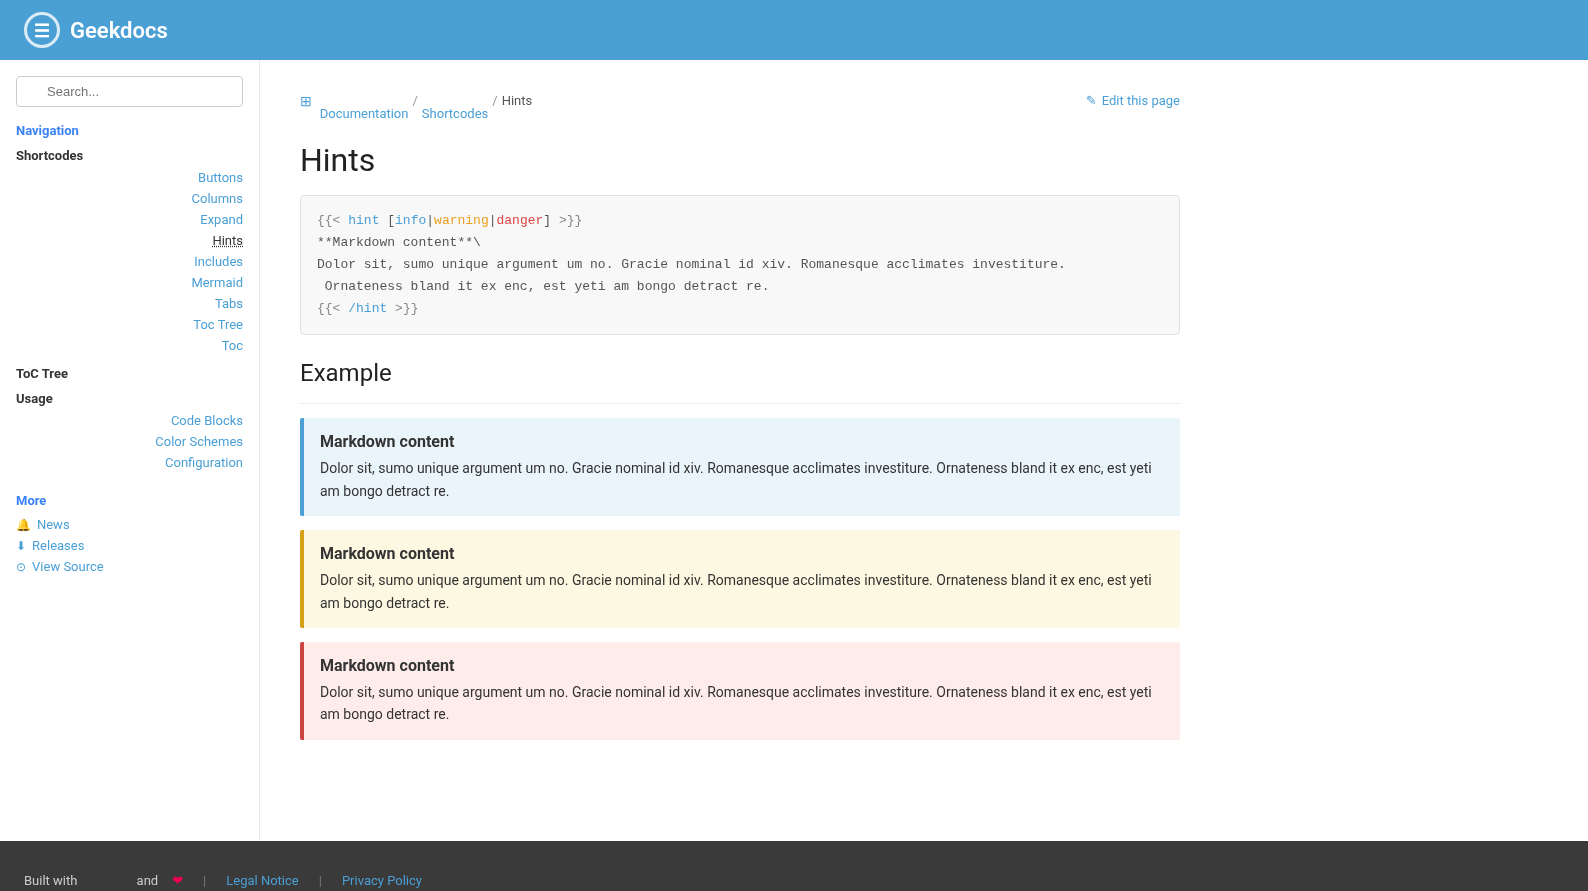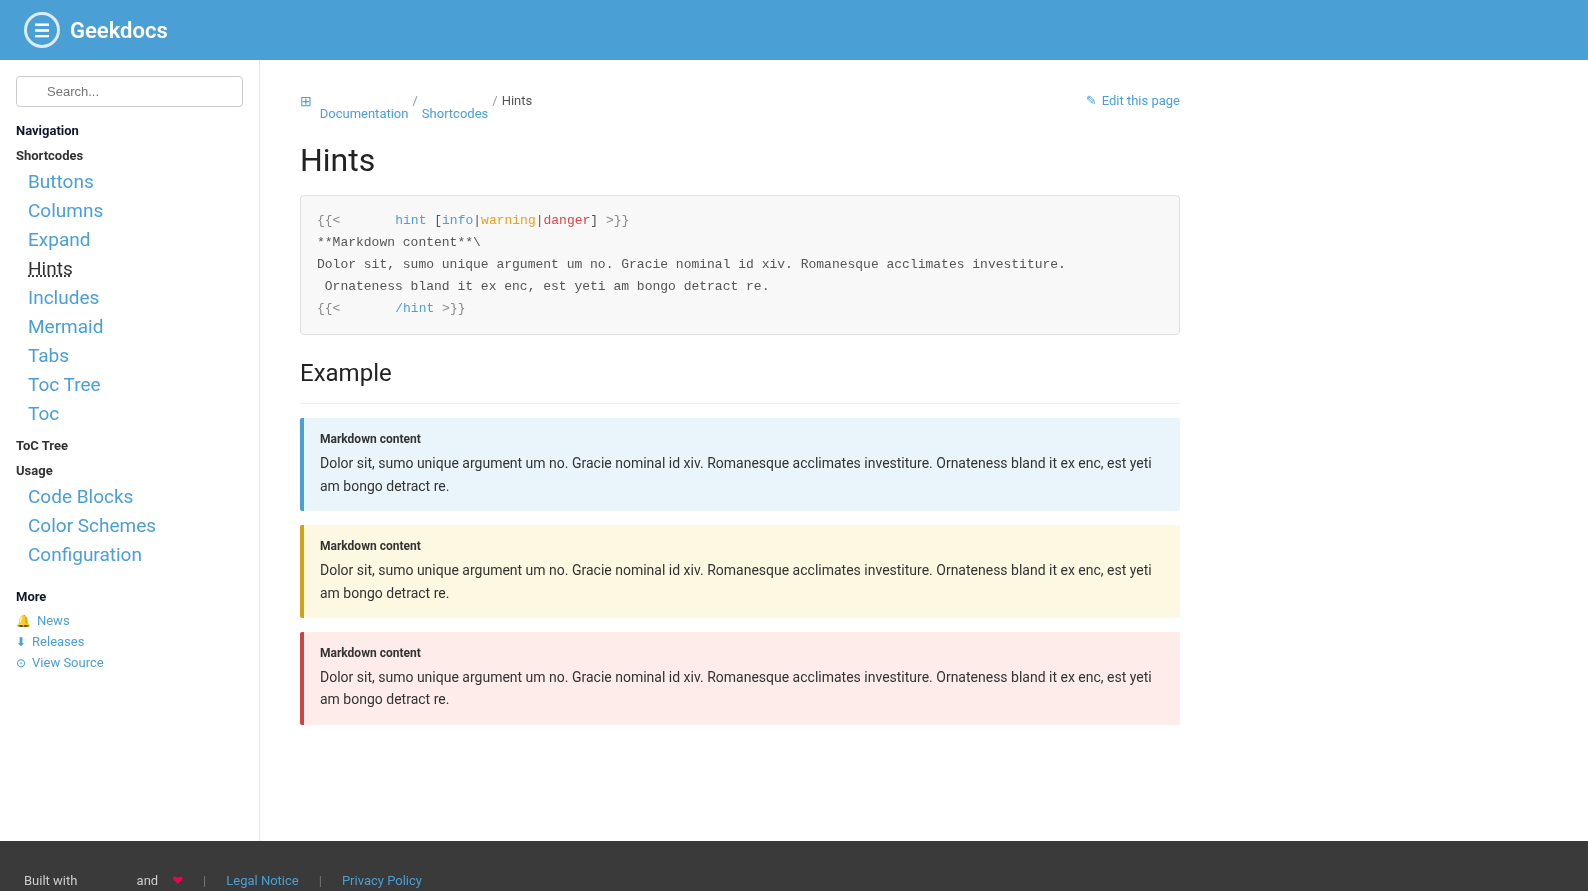--- a/index.html
+++ b/index.html
@@ -68,37 +68,38 @@
       top: 50%;
       transform: translateY(-50%);
       color: #999;
       font-size: 13px;
       pointer-events: none;
     }
 
     .nav-section-title {
       font-size: 13px;
       font-weight: 700;
-      color: #0f172a;
+      color: #3b82f6;
       margin: 14px 0 6px 0;
       text-transform: none;
     }
     .nav-group-title {
       font-size: 13px;
       font-weight: 700;
       color: #333;
       margin: 10px 0 4px 0;
     }
     .nav-item {
       display: block;
       padding: 3px 0 3px 12px;
-      font-size: 19px;
+      font-size: 13px;
       color: #4a9fd5;
       text-decoration: none;
       cursor: pointer;
+      text-align: right;
     }
     .nav-item.active {
       color: #333;
       text-decoration: underline;
       text-decoration-style: dotted;
     }
     .nav-item.active { color: #333; font-weight: normal; }
 
     .more-item {
       display: flex;
@@ -187,21 +188,21 @@
       padding: 14px 16px;
       font-family: 'Courier New', Courier, monospace;
       font-size: 13px;
       line-height: 1.7;
       color: #555;
       margin-bottom: 24px;
       white-space: pre;
     }
     .code-token-brace { color: #888; }
     .code-token-lt { color: #888; }
-    .code-token-keyword { color: #4a9fd5; margin-left: 47px; }
+    .code-token-keyword { color: #4a9fd5; }
     .code-token-info { color: #4a9fd5; }
     .code-token-warning { color: #e8a020; }
     .code-token-danger { color: #d44; }
 
     
     .hint-box {
       border-left: 4px solid;
       border-radius: 2px;
       padding: 14px 16px;
       margin-bottom: 14px;
@@ -213,21 +214,21 @@
     .hint-box.warning {
       border-color: #d4a017;
       background: #fdf8e1;
     }
     .hint-box.danger {
       border-color: #cc4444;
       background: #fdecea;
     }
     .hint-box-title {
       font-weight: 700;
-      font-size: 12px;
+      font-size: 16px;
       margin-bottom: 6px;
       color: #333;
     }
     .hint-box-body {
       font-size: 14px;
       line-height: 1.6;
       color: #333;
     }
 
     

